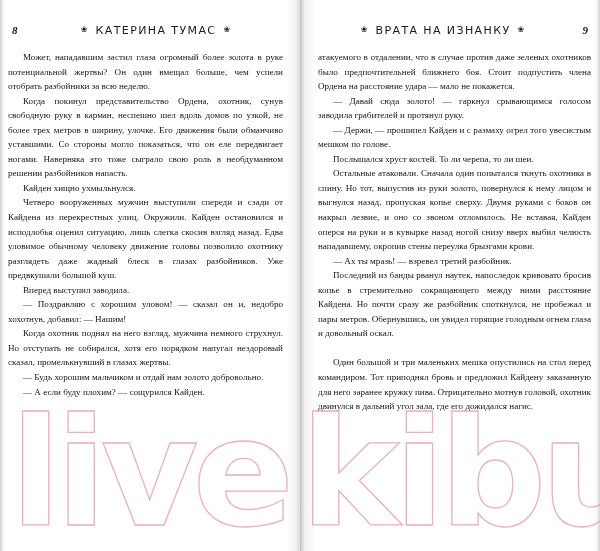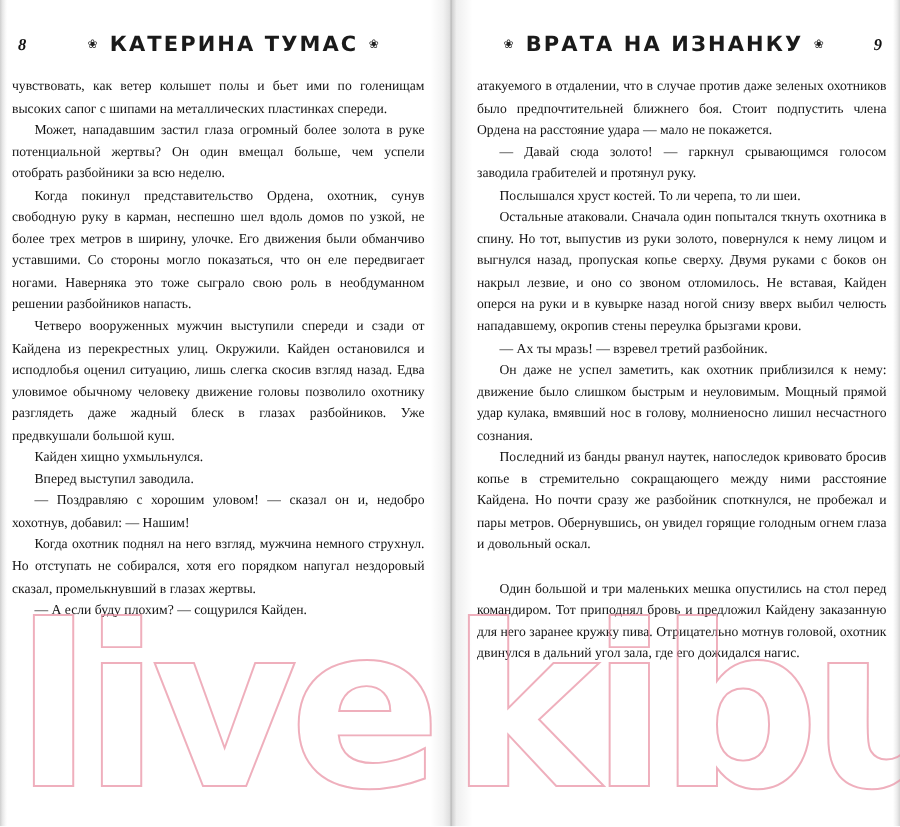--- a/index.html
+++ b/index.html
@@ -86,22 +86,22 @@
   .runtitle-wrap {
     flex: 1 1 auto;
     display: flex;
     align-items: center;
     justify-content: center;
     gap: 7px;
     white-space: nowrap;
   }
   .runtitle {
     font-family: "DejaVu Sans", sans-serif;
-    font-size: 14px;
-    font-weight: 700;
+    font-size: 11px;
+    font-weight: 400;
     letter-spacing: 1.4px;
     color: #1a1a1a;
   }
   .orn {
     display: inline-block;
     font-size: 8px;
     line-height: 1;
     color: #222;
   }
 
@@ -175,38 +175,38 @@
   <div class="runhead right">
     <span class="runtitle-wrap">
       <span class="orn">❀</span>
       <span class="runtitle">ВРАТА НА ИЗНАНКУ</span>
       <span class="orn">❀</span>
     </span>
     <span class="folio">9</span>
   </div>
 
   <div class="textcol left">
-    <p class="cont">чувствовать, как ветер колышет полы и бьет ими по голенищам высоких сапог с шипами на металлических пластинках спереди.</p>
     <p>Может, нападавшим застил глаза огромный более золота в руке потенциальной жертвы? Он один вмещал больше, чем успели отобрать разбойники за всю неделю.</p>
     <p>Когда покинул представительство Ордена, охотник, сунув свободную руку в карман, неспешно шел вдоль домов по узкой, не более трех метров в ширину, улочке. Его движения были обманчиво уставшими. Со стороны могло показаться, что он еле передвигает ногами. Наверняка это тоже сыграло свою роль в необдуманном решении разбойников напасть.</p>
+    <p>Кайден хищно ухмыльнулся.</p>
     <p>Четверо вооруженных мужчин выступили спереди и сзади от Кайдена из перекрестных улиц. Окружили. Кайден остановился и исподлобья оценил ситуацию, лишь слегка скосив взгляд назад. Едва уловимое обычному человеку движение головы позволило охотнику разглядеть даже жадный блеск в глазах разбойников. Уже предвкушали большой куш.</p>
-    <p>Кайден хищно ухмыльнулся.</p>
     <p>Вперед выступил заводила.</p>
     <p>— Поздравляю с хорошим уловом! — сказал он и, недобро хохотнув, добавил: — Нашим!</p>
     <p>Когда охотник поднял на него взгляд, мужчина немного струхнул. Но отступать не собирался, хотя его порядком напугал нездоровый сказал, промелькнувший в глазах жертвы.</p>
+    <p>— Будь хорошим мальчиком и отдай нам золото добровольно.</p>
     <p>— А если буду плохим? — сощурился Кайден.</p>
   </div>
 
   <div class="textcol right">
     <p class="cont">атакуемого в отдалении, что в случае против даже зеленых охотников было предпочтительней ближнего боя. Стоит подпустить члена Ордена на расстояние удара — мало не покажется.</p>
     <p>— Давай сюда золото! — гаркнул срывающимся голосом заводила грабителей и протянул руку.</p>
+    <p>— Держи, — прошипел Кайден и с размаху огрел того увесистым мешком по голове.</p>
     <p>Послышался хруст костей. То ли черепа, то ли шеи.</p>
     <p>Остальные атаковали. Сначала один попытался ткнуть охотника в спину. Но тот, выпустив из руки золото, повернулся к нему лицом и выгнулся назад, пропуская копье сверху. Двумя руками с боков он накрыл лезвие, и оно со звоном отломилось. Не вставая, Кайден оперся на руки и в кувырке назад ногой снизу вверх выбил челюсть нападавшему, окропив стены переулка брызгами крови.</p>
     <p>— Ах ты мразь! — взревел третий разбойник.</p>
-    <p>Он даже не успел заметить, как охотник приблизился к нему: движение было слишком быстрым и неуловимым. Мощный прямой удар кулака, вмявший нос в голову, молниеносно лишил несчастного сознания.</p>
     <p>Последний из банды рванул наутек, напоследок кривовато бросив копье в стремительно сокращающего между ними расстояние Кайдена. Но почти сразу же разбойник споткнулся, не пробежал и пары метров. Обернувшись, он увидел горящие голодным огнем глаза и довольный оскал.</p>
     <p class="gap">Один большой и три маленьких мешка опустились на стол перед командиром. Тот приподнял бровь и предложил Кайдену заказанную для него заранее кружку пива. Отрицательно мотнув головой, охотник двинулся в дальний угол зала, где его дожидался нагис.</p>
   </div>
 
   <div class="gutter"></div>
 
   <div class="watermark">
     <span class="wm-text wm-a">live</span>
     <span class="wm-text wm-b">kibuy</span>
   </div>

